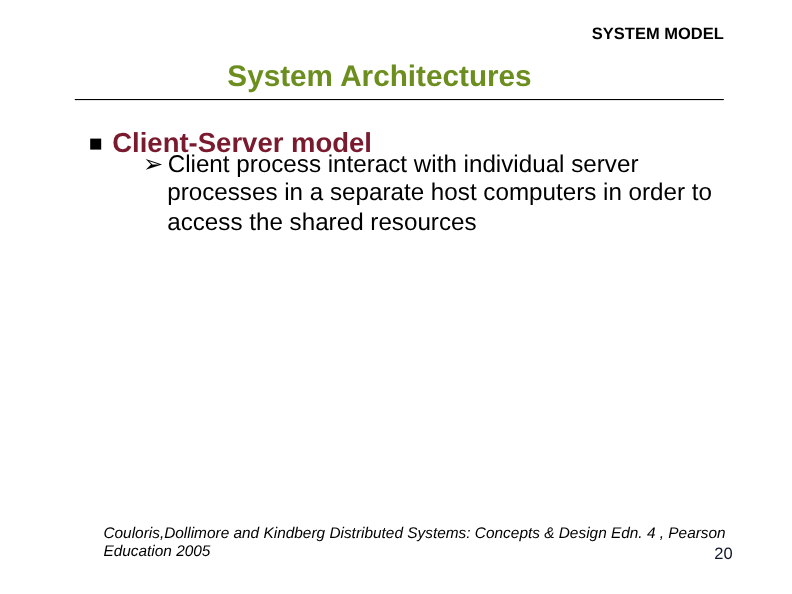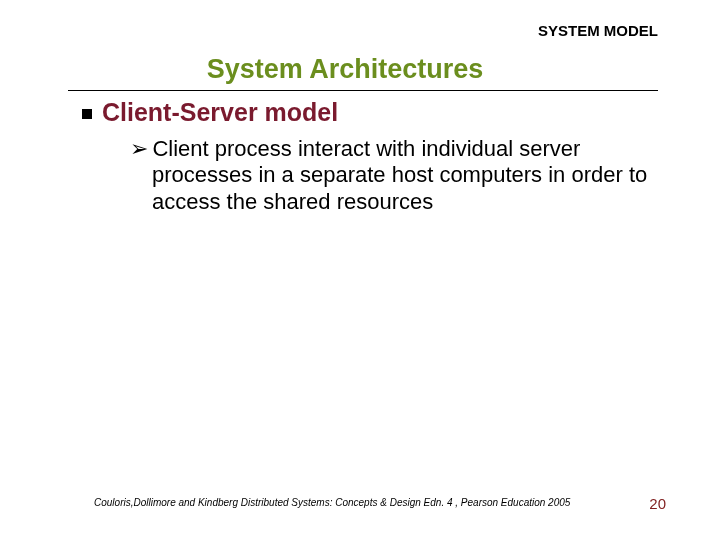--- a/index.html
+++ b/index.html
@@ -32,21 +32,21 @@
     .title-rule {
       position: absolute;
       top: 90px;
       left: 68px;
       width: 590px;
       border: none;
       border-top: 1px solid #000;
     }
     .section-heading {
       position: absolute;
-      top: 98px;
+      top: 116px;
       left: 82px;
       font-weight: bold;
       font-size: 25px;
       color: #7a1a2e;
     }
     .sq-bullet {
       display: inline-block;
       width: 10px;
       height: 10px;
       background: #000;
@@ -68,30 +68,30 @@
       padding-left: 22px;
     }
     .arrow {
       font-family: "Arial", sans-serif;
       margin-right: 4px;
     }
     .footer-citation {
       position: absolute;
       bottom: 32px;
       left: 94px;
-      font-size: 10px;
+      font-size: 14px;
       font-style: italic;
       color: #000;
     }
     .page-number {
       position: absolute;
       bottom: 28px;
       right: 54px;
       font-size: 15px;
-      color: #7f1d1d;
+      color: #0f172a;
     }
   </style>
 </head>
 <body>
 
 <div class="header-label">SYSTEM MODEL</div>
 
 <div class="title">System Architectures</div>
 <hr class="title-rule">
 

